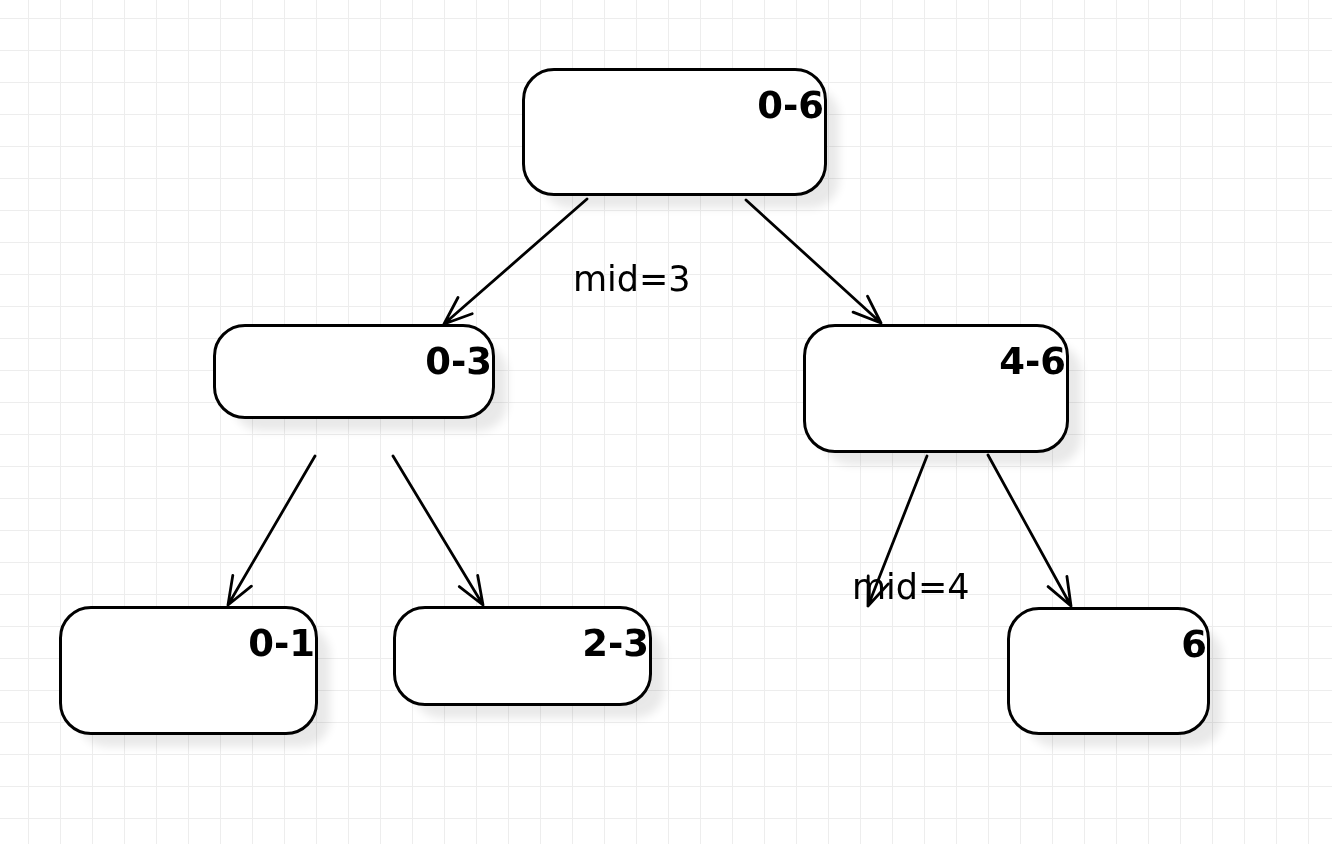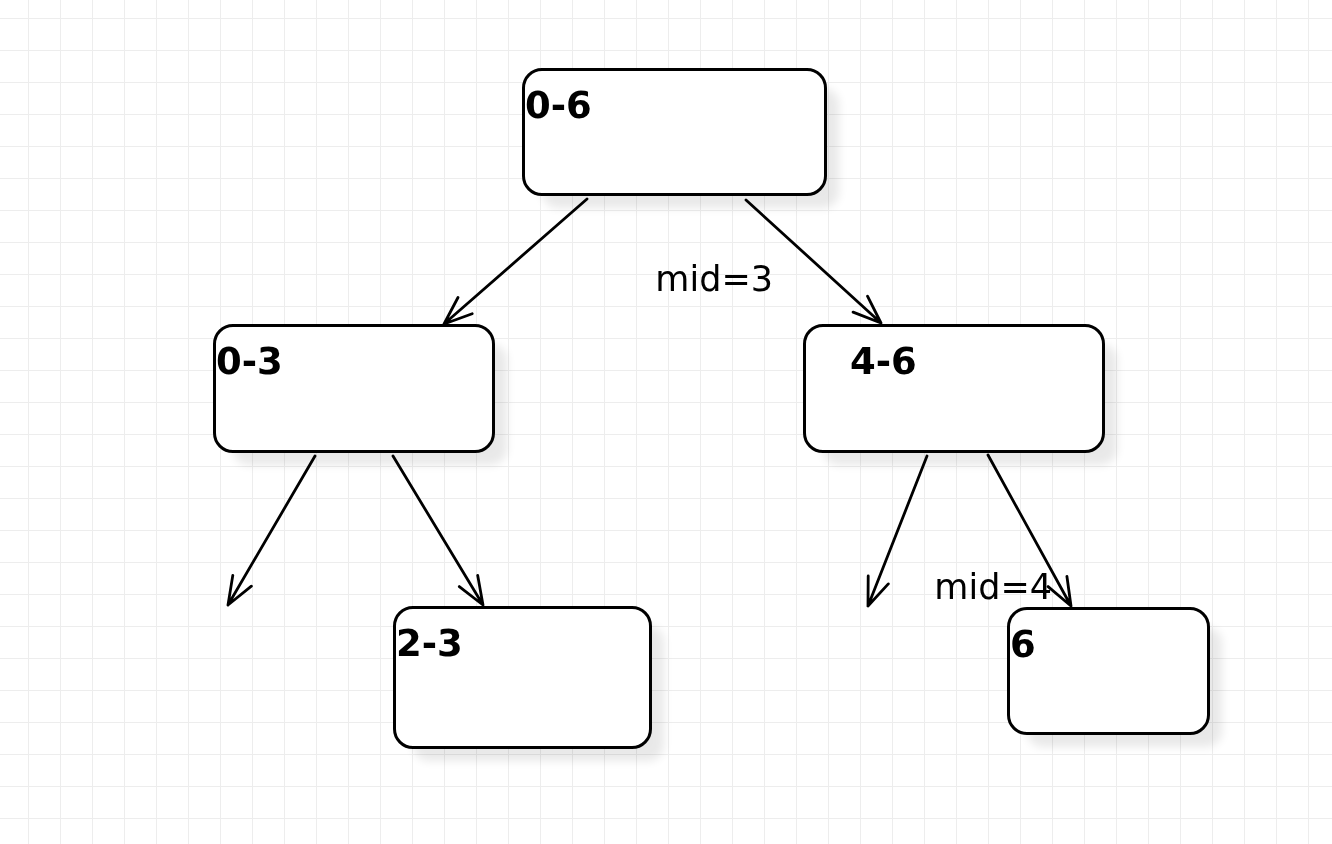--- a/index.html
+++ b/index.html
@@ -38,55 +38,55 @@
     fill: none;
     stroke-linecap: round;
     stroke-linejoin: round;
   }
 
   .node {
     position: absolute;
     box-sizing: border-box;
     background: #ffffff;
     border: 3px solid #000000;
-    border-radius: 20px;
+    border-radius: 32px;
     box-shadow: 16px 16px 10px -4px rgba(0, 0, 0, 0.09);
     z-index: 2;
     display: flex;
-    justify-content: flex-start;
+    justify-content: flex-end;
     align-items: flex-start;
     padding-top: 14px;
     cursor: default;
   }
 
   .node .node-label {
     font-weight: bold;
     font-size: 37px;
     line-height: 42px;
     color: #000000;
     white-space: nowrap;
   }
 
   .edge-label {
     position: absolute;
     width: 200px;
-    text-align: right;
+    text-align: left;
     font-size: 35px;
     line-height: 42px;
     color: #000000;
     z-index: 3;
     white-space: nowrap;
   }
 
   
   .n-root { left: 522px; top:  68px; width: 305px; height: 128px; }
-  .n-03   { left: 213px; top: 324px; width: 282px; height: 129px; }
-  .n-46   { left: 803px; top: 324px; width: 302px; height: 129px; padding-left: 44px; }
+  .n-03   { left: 213px; top: 324px; width: 282px; height: 95px; }
+  .n-46   { left: 803px; top: 324px; width: 266px; height: 129px; padding-left: 44px; }
   .n-01   { left:  59px; top: 606px; width: 259px; height: 129px; }
-  .n-23   { left: 393px; top: 606px; width: 259px; height: 143px; }
+  .n-23   { left: 393px; top: 606px; width: 259px; height: 100px; }
   .n-45   { left: 725px; top: 607px; width: 232px; height: 128px; }
   .n-6    { left: 1007px; top: 607px; width: 203px; height: 128px; }
 
   
   .l-mid3 { left: 573px; top: 258px; }
   .l-mid1 { left: 239px; top: 515px; }
   .l-mid4 { left: 852px; top: 518px; margin-top: 48px; }
 </style>
 </head>
 <body>
@@ -107,20 +107,23 @@
   </div>
 
   <div class="node n-03">
     <span class="node-label">0-3</span>
   </div>
 
   <div class="node n-46">
     <span class="node-label">4-6</span>
   </div>
 
+  <div class="node n-01">
+    <span class="node-label">0-1</span>
+  </div>
 
   <div class="node n-23">
     <span class="node-label">2-3</span>
   </div>
 
 
   <div class="node n-6">
     <span class="node-label">6</span>
   </div>
 

